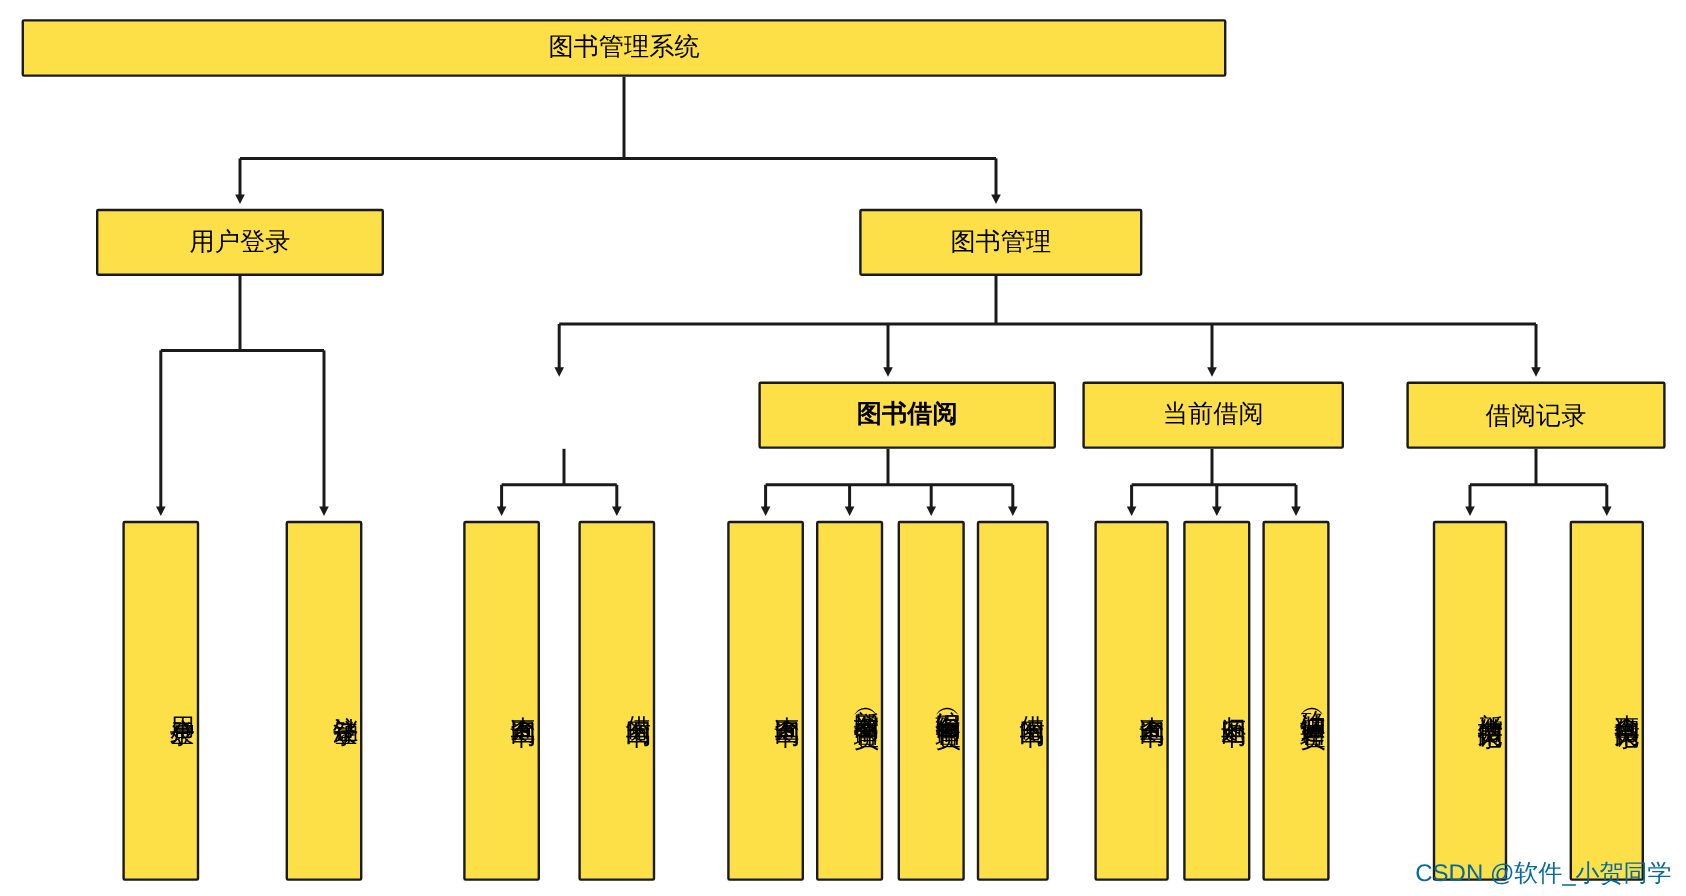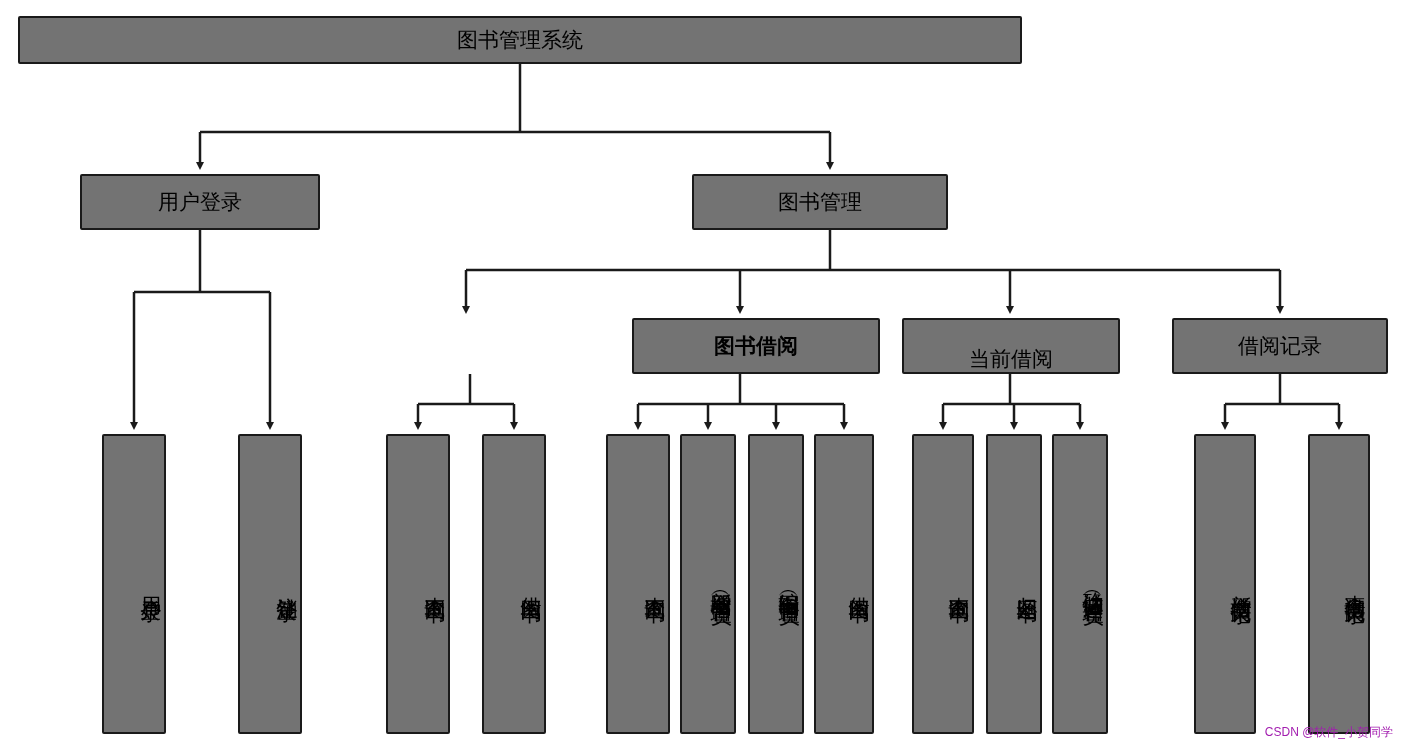--- a/index.html
+++ b/index.html
@@ -22,21 +22,21 @@
     position: absolute;
     left: 0;
     top: 0;
     width: 1405px;
     height: 747px;
   }
   .node {
     position: absolute;
     box-sizing: border-box;
     border: 2px solid #1a1a1a;
-    background: #737373;
+    background: #fde047;
     border-radius: 2px;
     display: flex;
     align-items: center;
     justify-content: center;
     text-align: center;
     font-size: 21px;
     line-height: 1.25;
     color: #000000;
     z-index: 2;
   }
@@ -46,22 +46,22 @@
     letter-spacing: 2px;
     font-size: 21px;
     padding: 10px 0;
     align-items: flex-start;
     justify-content: center;
   }
   .watermark {
     position: absolute;
     right: 12px;
     bottom: 6px;
-    font-size: 12px;
-    color: #a21caf;
+    font-size: 20px;
+    color: #0369a1;
     z-index: 3;
     white-space: nowrap;
   }
 </style>
 </head>
 <body>
 
 <div id="canvas">
 
   <svg id="svg-layer" viewBox="0 0 1405 747">
@@ -114,28 +114,28 @@
     </g>
   </svg>
 
   <div class="node" style="left:18px; top:16px; width:1004px; height:48px;">
     <span>图书管理系统</span>
   </div>
 
   <div class="node" style="left:80px; top:174px; width:240px; height:56px;">
     <span>用户登录</span>
   </div>
-  <div class="node" style="left:692px; top:174px; width:256px; height:56px;">
+  <div class="node" style="left:716px; top:174px; width:236px; height:56px;">
     <span>图书管理</span>
   </div>
 
   <div class="node" style="left:632px; top:318px; width:248px; height:56px;font-weight:bold;">
     <span>图书借阅</span>
   </div>
-  <div class="node" style="left:902px; top:318px; width:218px; height:56px;align-items:flex-end;">
+  <div class="node" style="left:902px; top:318px; width:218px; height:56px;">
     <span>当前借阅</span>
   </div>
   <div class="node" style="left:1172px; top:318px; width:216px; height:56px;font-family:Liberation Serif, serif;">
     <span>借阅记录</span>
   </div>
 
   <div class="node vertical" style="left:102px; top:434px; width:64px; height:300px;">
     <span>用户登录</span>
   </div>
   <div class="node vertical" style="left:238px; top:434px; width:64px; height:300px;">

